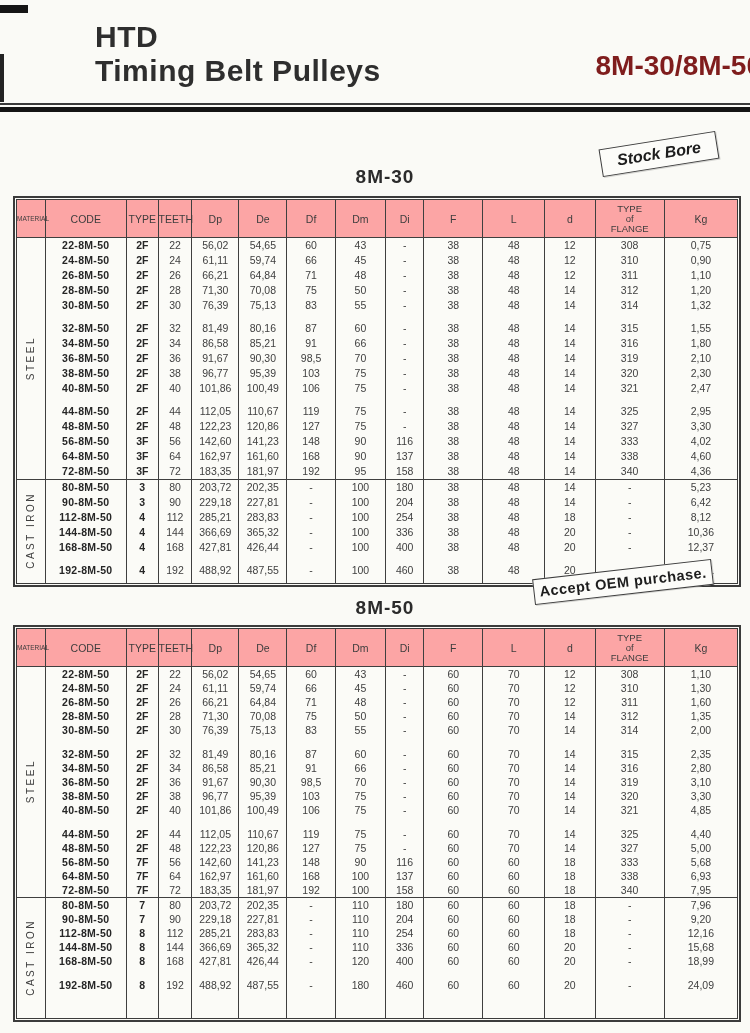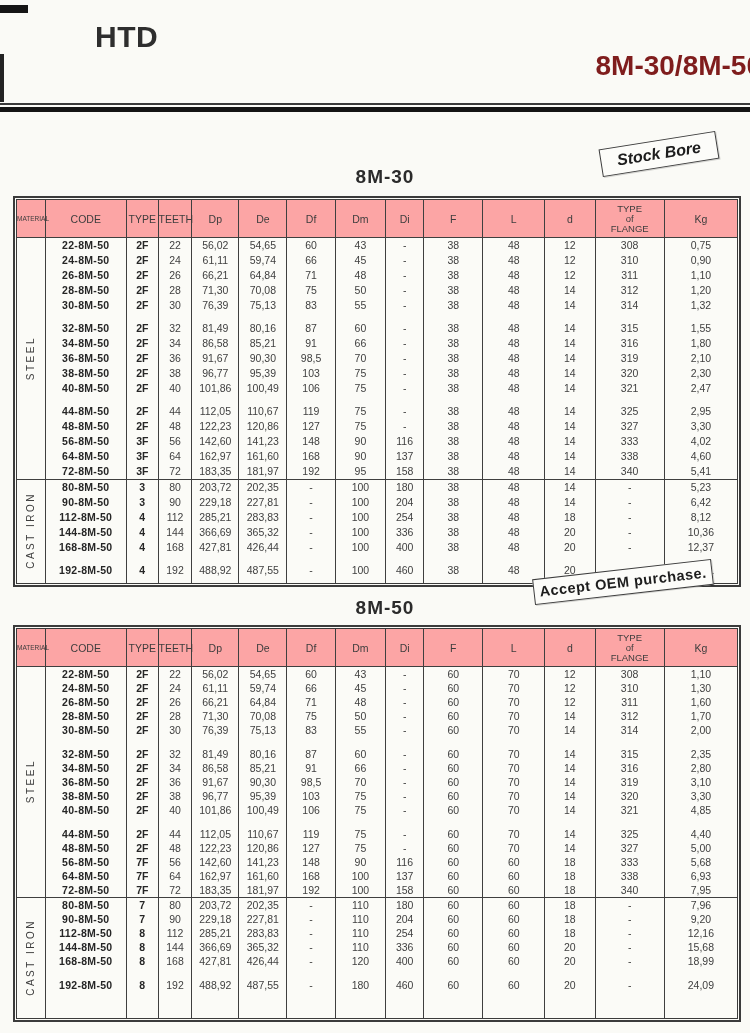--- a/index.html
+++ b/index.html
@@ -64,20 +64,21 @@
 </head>
 <body>
 
 <div class="page">
 
   <div class="corner-mark"></div>
   <div class="edge-sliver"></div>
 
   <div class="brand">
     <div>HTD</div>
+    <div>Timing Belt Pulleys</div>
   </div>
   <div class="model">8M-30/8M-50</div>
 
   <div class="double-rule">
     <div class="thin"></div>
     <div class="thick"></div>
   </div>
 
   <div class="stamp stock-bore">Stock Bore</div>
 
@@ -370,21 +371,21 @@
               <td>72</td>
               <td>183,35</td>
               <td>181,97</td>
               <td>192</td>
               <td>95</td>
               <td>158</td>
               <td>38</td>
               <td>48</td>
               <td>14</td>
               <td>340</td>
-              <td>5,41</td>
+              <td>4,36</td>
             </tr>
             <tr class="section-start">
               <td class="material-cell" rowspan="8"><span class="vlabel">CAST IRON</span></td>
               <td class="code">80-8M-50</td>
               <td class="type">3</td>
               <td>80</td>
               <td>203,72</td>
               <td>202,35</td>
               <td>-</td>
               <td>100</td>
@@ -601,21 +602,21 @@
               <td>28</td>
               <td>71,30</td>
               <td>70,08</td>
               <td>75</td>
               <td>50</td>
               <td>-</td>
               <td>60</td>
               <td>70</td>
               <td>14</td>
               <td>312</td>
-              <td>1,70</td>
+              <td>1,35</td>
             </tr>
             <tr>
               <td class="code">30-8M-50</td>
               <td class="type">2F</td>
               <td>30</td>
               <td>76,39</td>
               <td>75,13</td>
               <td>83</td>
               <td>55</td>
               <td>-</td>

